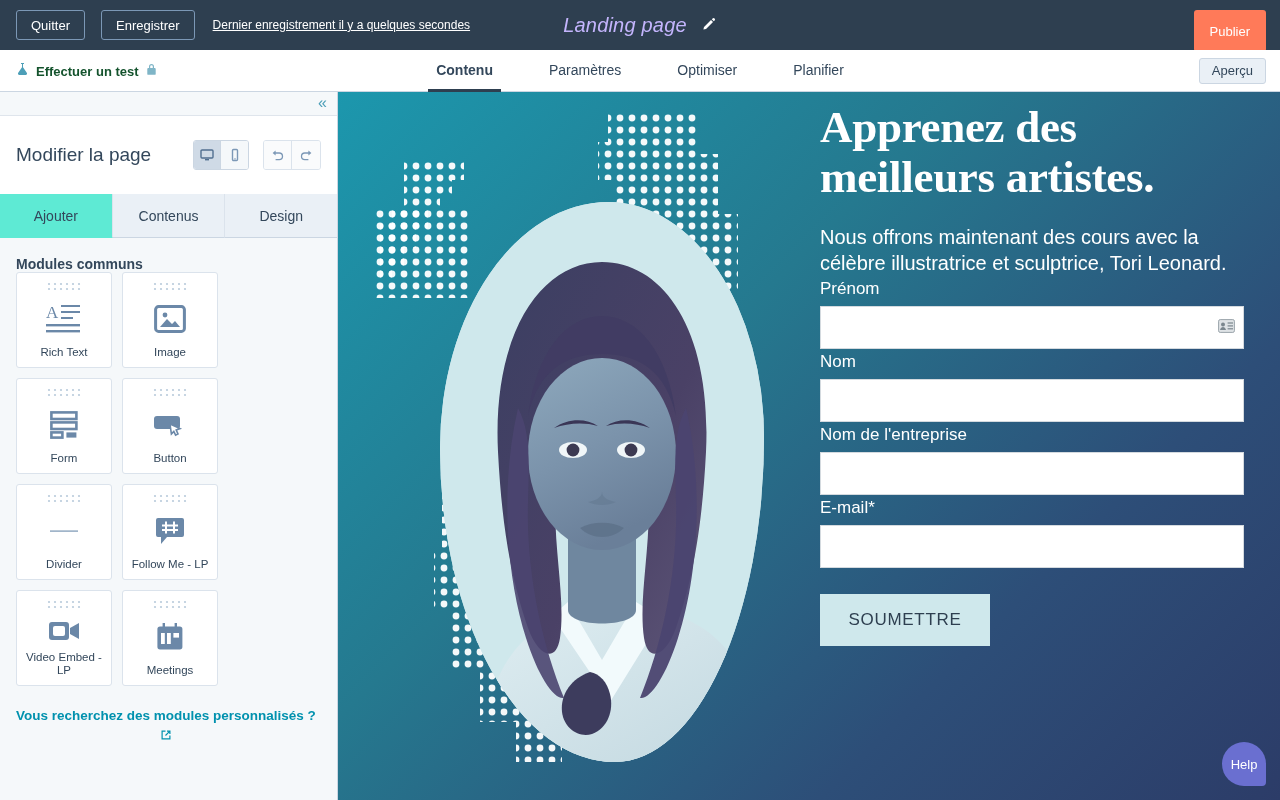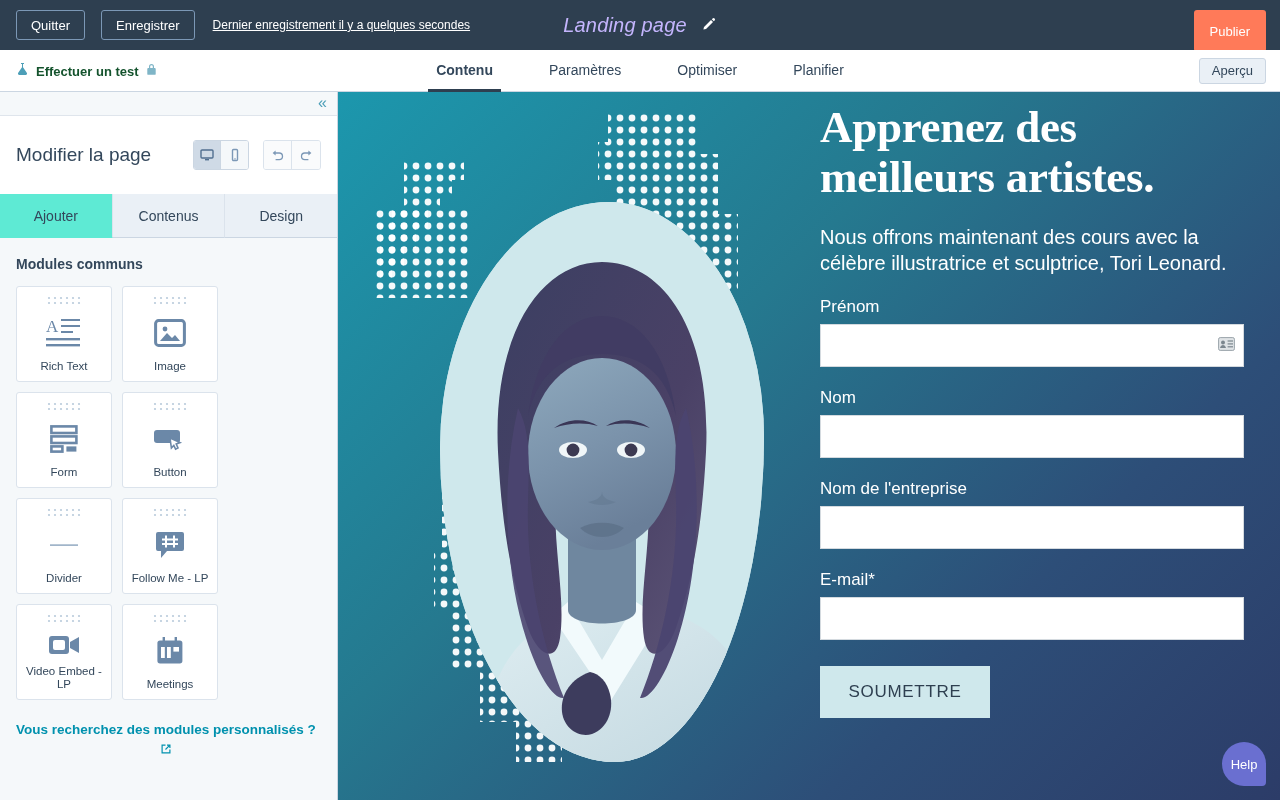--- a/index.html
+++ b/index.html
@@ -116,21 +116,21 @@
   .side-tab {
     flex: 1; display: flex; align-items: center; justify-content: center;
     font-size: 14px; color: #33475b; cursor: pointer;
     background: #eaf0f6; border-right: 1px solid #dbe3ec;
     border-bottom: 1px solid #cbd6e2;
   }
   .side-tab:last-child { border-right: none; }
   .side-tab.active { background: #5eead4; border-bottom-color: transparent; }
 
   #modules-area { flex: 1; padding: 18px 16px 0 16px; overflow-y: auto; }
-  #modules-heading { font-size: 14px; font-weight: bold; color: #33475b; margin-bottom: 14px; }
+  #modules-heading { font-size: 14px; font-weight: bold; color: #33475b; }
   #module-grid { display: flex; flex-wrap: wrap; gap: 10px; }
   .module-card {
     width: 96px; height: 96px; background: #fff;
     border: 1px solid #dbe3ec; border-radius: 3px;
     display: flex; flex-direction: column; align-items: center;
     cursor: grab; position: relative; padding-top: 9px;
   }
   .drag-dots { width: 34px; height: 10px; display: block; }
   .mod-icon { flex: 1; display: flex; align-items: center; justify-content: center; }
   .mod-label {
@@ -165,21 +165,21 @@
     position: absolute; left: 482px; top: 10px; width: 440px;
   }
   #hero-heading {
     font-family: "Liberation Serif", serif;
     font-size: 45px; font-weight: bold; color: #fff;
     line-height: 50px; letter-spacing: -0.3px;
   }
   #hero-sub {
     margin-top: 22px; font-size: 20px; color: #fff; line-height: 26px;
   }
-  .field-block { margin-top: 21px; }
+  .field-block { margin-top: 3px; }
   .field-label {
     font-size: 17px; color: #fff; margin-bottom: 7px; display: block;
   }
   .field-input {
     width: 424px; height: 43px; background: #fff;
     border: 1px solid #d4dadf; border-radius: 0;
     font-size: 14px; padding: 0 34px 0 10px;
     font-family: "Liberation Sans", sans-serif; color: #33475b;
   }
   .field-wrap { position: relative; width: 424px; }

